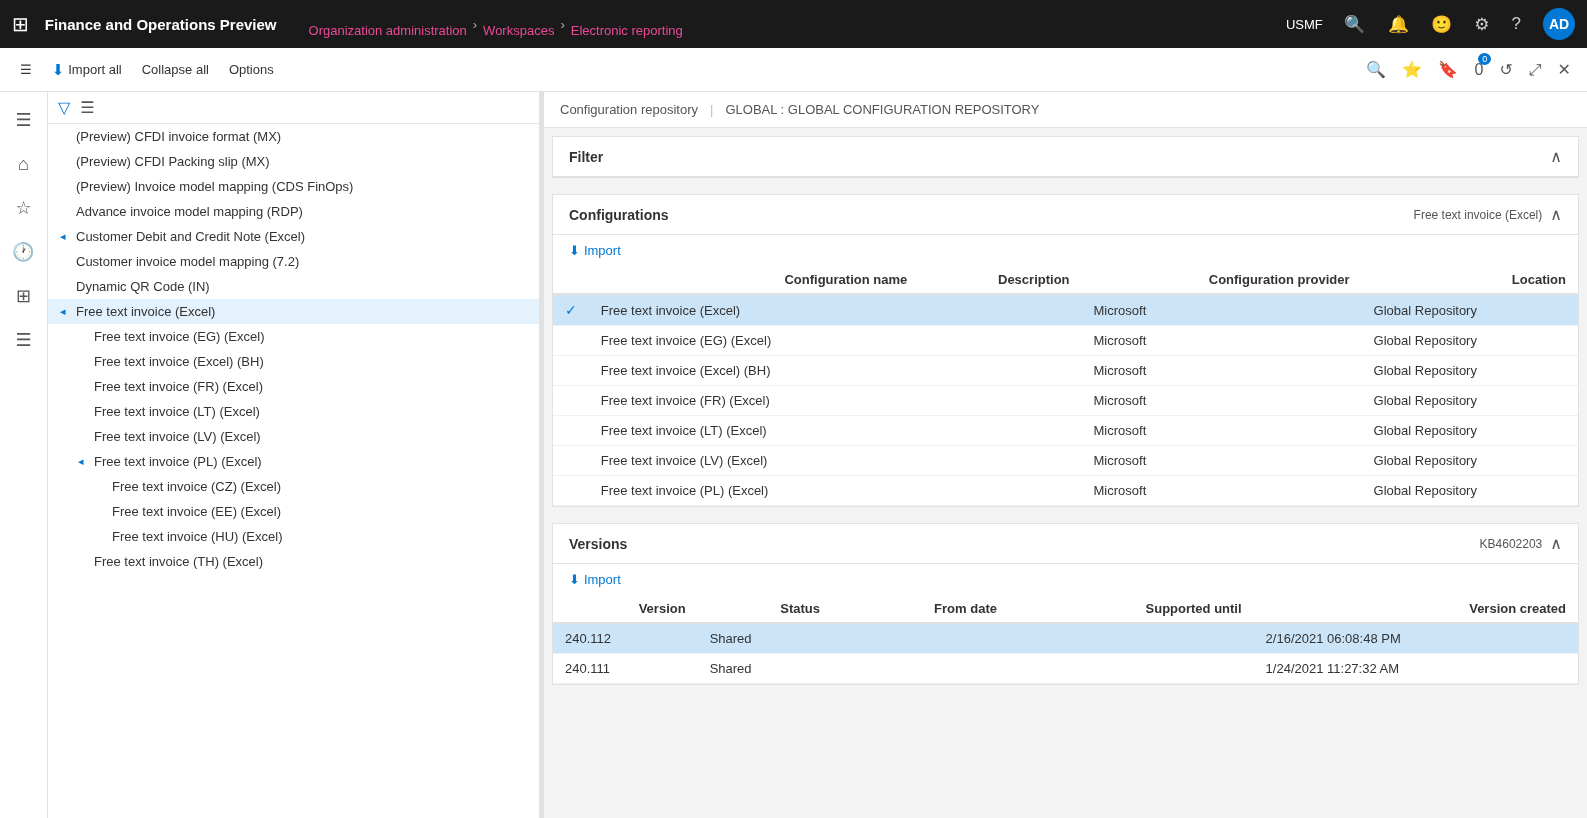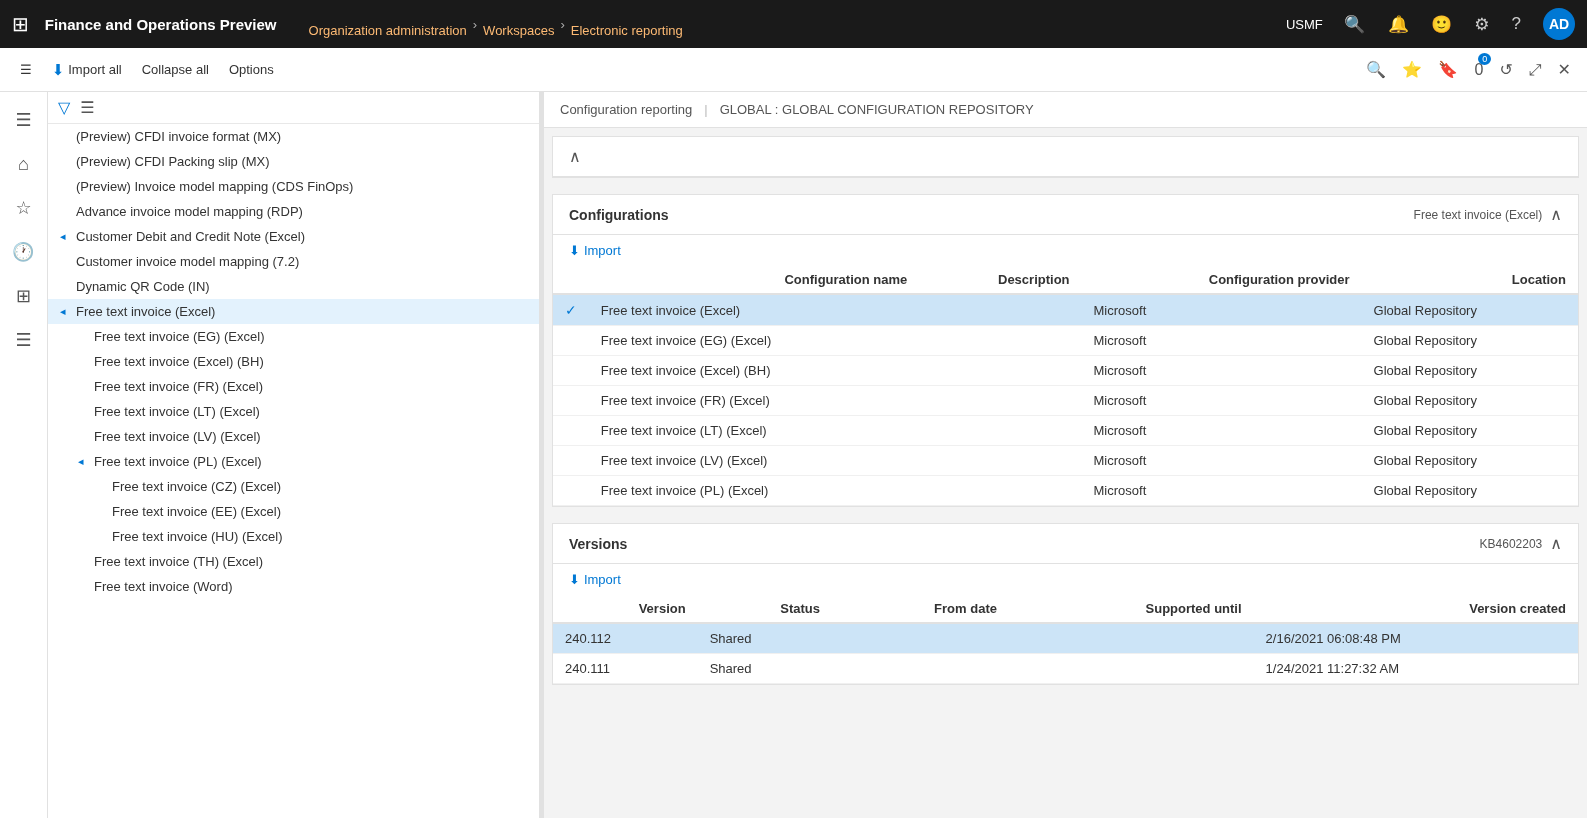--- a/index.html
+++ b/index.html
@@ -11,21 +11,21 @@
       align-items: center;
       background: #1a1a1a;
       color: #fff;
       height: 48px;
       padding: 0 12px;
       gap: 8px;
     }
     .top-nav .grid-icon { color: #fff; font-size: 20px; margin-right: 8px; cursor: pointer; }
     .top-nav .app-title { font-size: 15px; font-weight: 600; color: #fff; flex: 0 0 auto; padding-right: 24px; }
     .breadcrumb { display: flex; align-items: center; gap: 6px; color: #ccc; font-size: 13px; flex: 1; }
-    .breadcrumb a { color: #fdba74; text-decoration: none; margin-top: 13px; }
+    .breadcrumb a { color: #ec4899; text-decoration: none; margin-top: 13px; }
     .breadcrumb .sep { color: #aaa; }
     .top-nav-right { display: flex; align-items: center; gap: 22px; margin-left: auto; }
     .top-nav-right .company { font-size: 13px; color: #fff; }
     .top-nav-right .icon-btn { color: #ccc; font-size: 17px; cursor: pointer; background: none; border: none; }
     .avatar { width: 32px; height: 32px; border-radius: 50%; background: #0078d4; color: #fff; display: flex; align-items: center; justify-content: center; font-size: 14px; font-weight: 600; cursor: pointer; }
 
     
     .toolbar {
       display: flex;
       align-items: center;
@@ -276,40 +276,36 @@
         <div class="tree-item">
           <span class="indent" style="width:48px;display:inline-block;"></span>
           <span class="chevron"></span>
           <span class="label">Free text invoice (HU) (Excel)</span>
         </div>
         <div class="tree-item">
           <span class="indent" style="width:30px;display:inline-block;"></span>
           <span class="chevron"></span>
           <span class="label">Free text invoice (TH) (Excel)</span>
         </div>
-        <div class="tree-item">
-          <span class="indent" style="width:30px;display:inline-block;"></span>
-          <span class="chevron"></span>
-          <span class="label">Free text invoice (Word)</span>
-        </div>
       </div>
   </div>
 
   <div class="divider-v"></div>
 
   <div class="content-panel">
 
     <div class="content-header">
-      <span>Configuration reporting</span>
+      <span>Configuration repository</span>
       <span class="sep">|</span>
       <span>GLOBAL : GLOBAL CONFIGURATION REPOSITORY</span>
     </div>
 
     <div class="section">
       <div class="section-header">
+        <span class="section-title">Filter</span>
         <button class="chevron-btn">∧</button>
       </div>
     </div>
 
     <div class="section">
       <div class="section-header">
         <span class="section-title">Configurations</span>
         <span class="right-label">Free text invoice (Excel)</span>
         <button class="chevron-btn">∧</button>
       </div>

